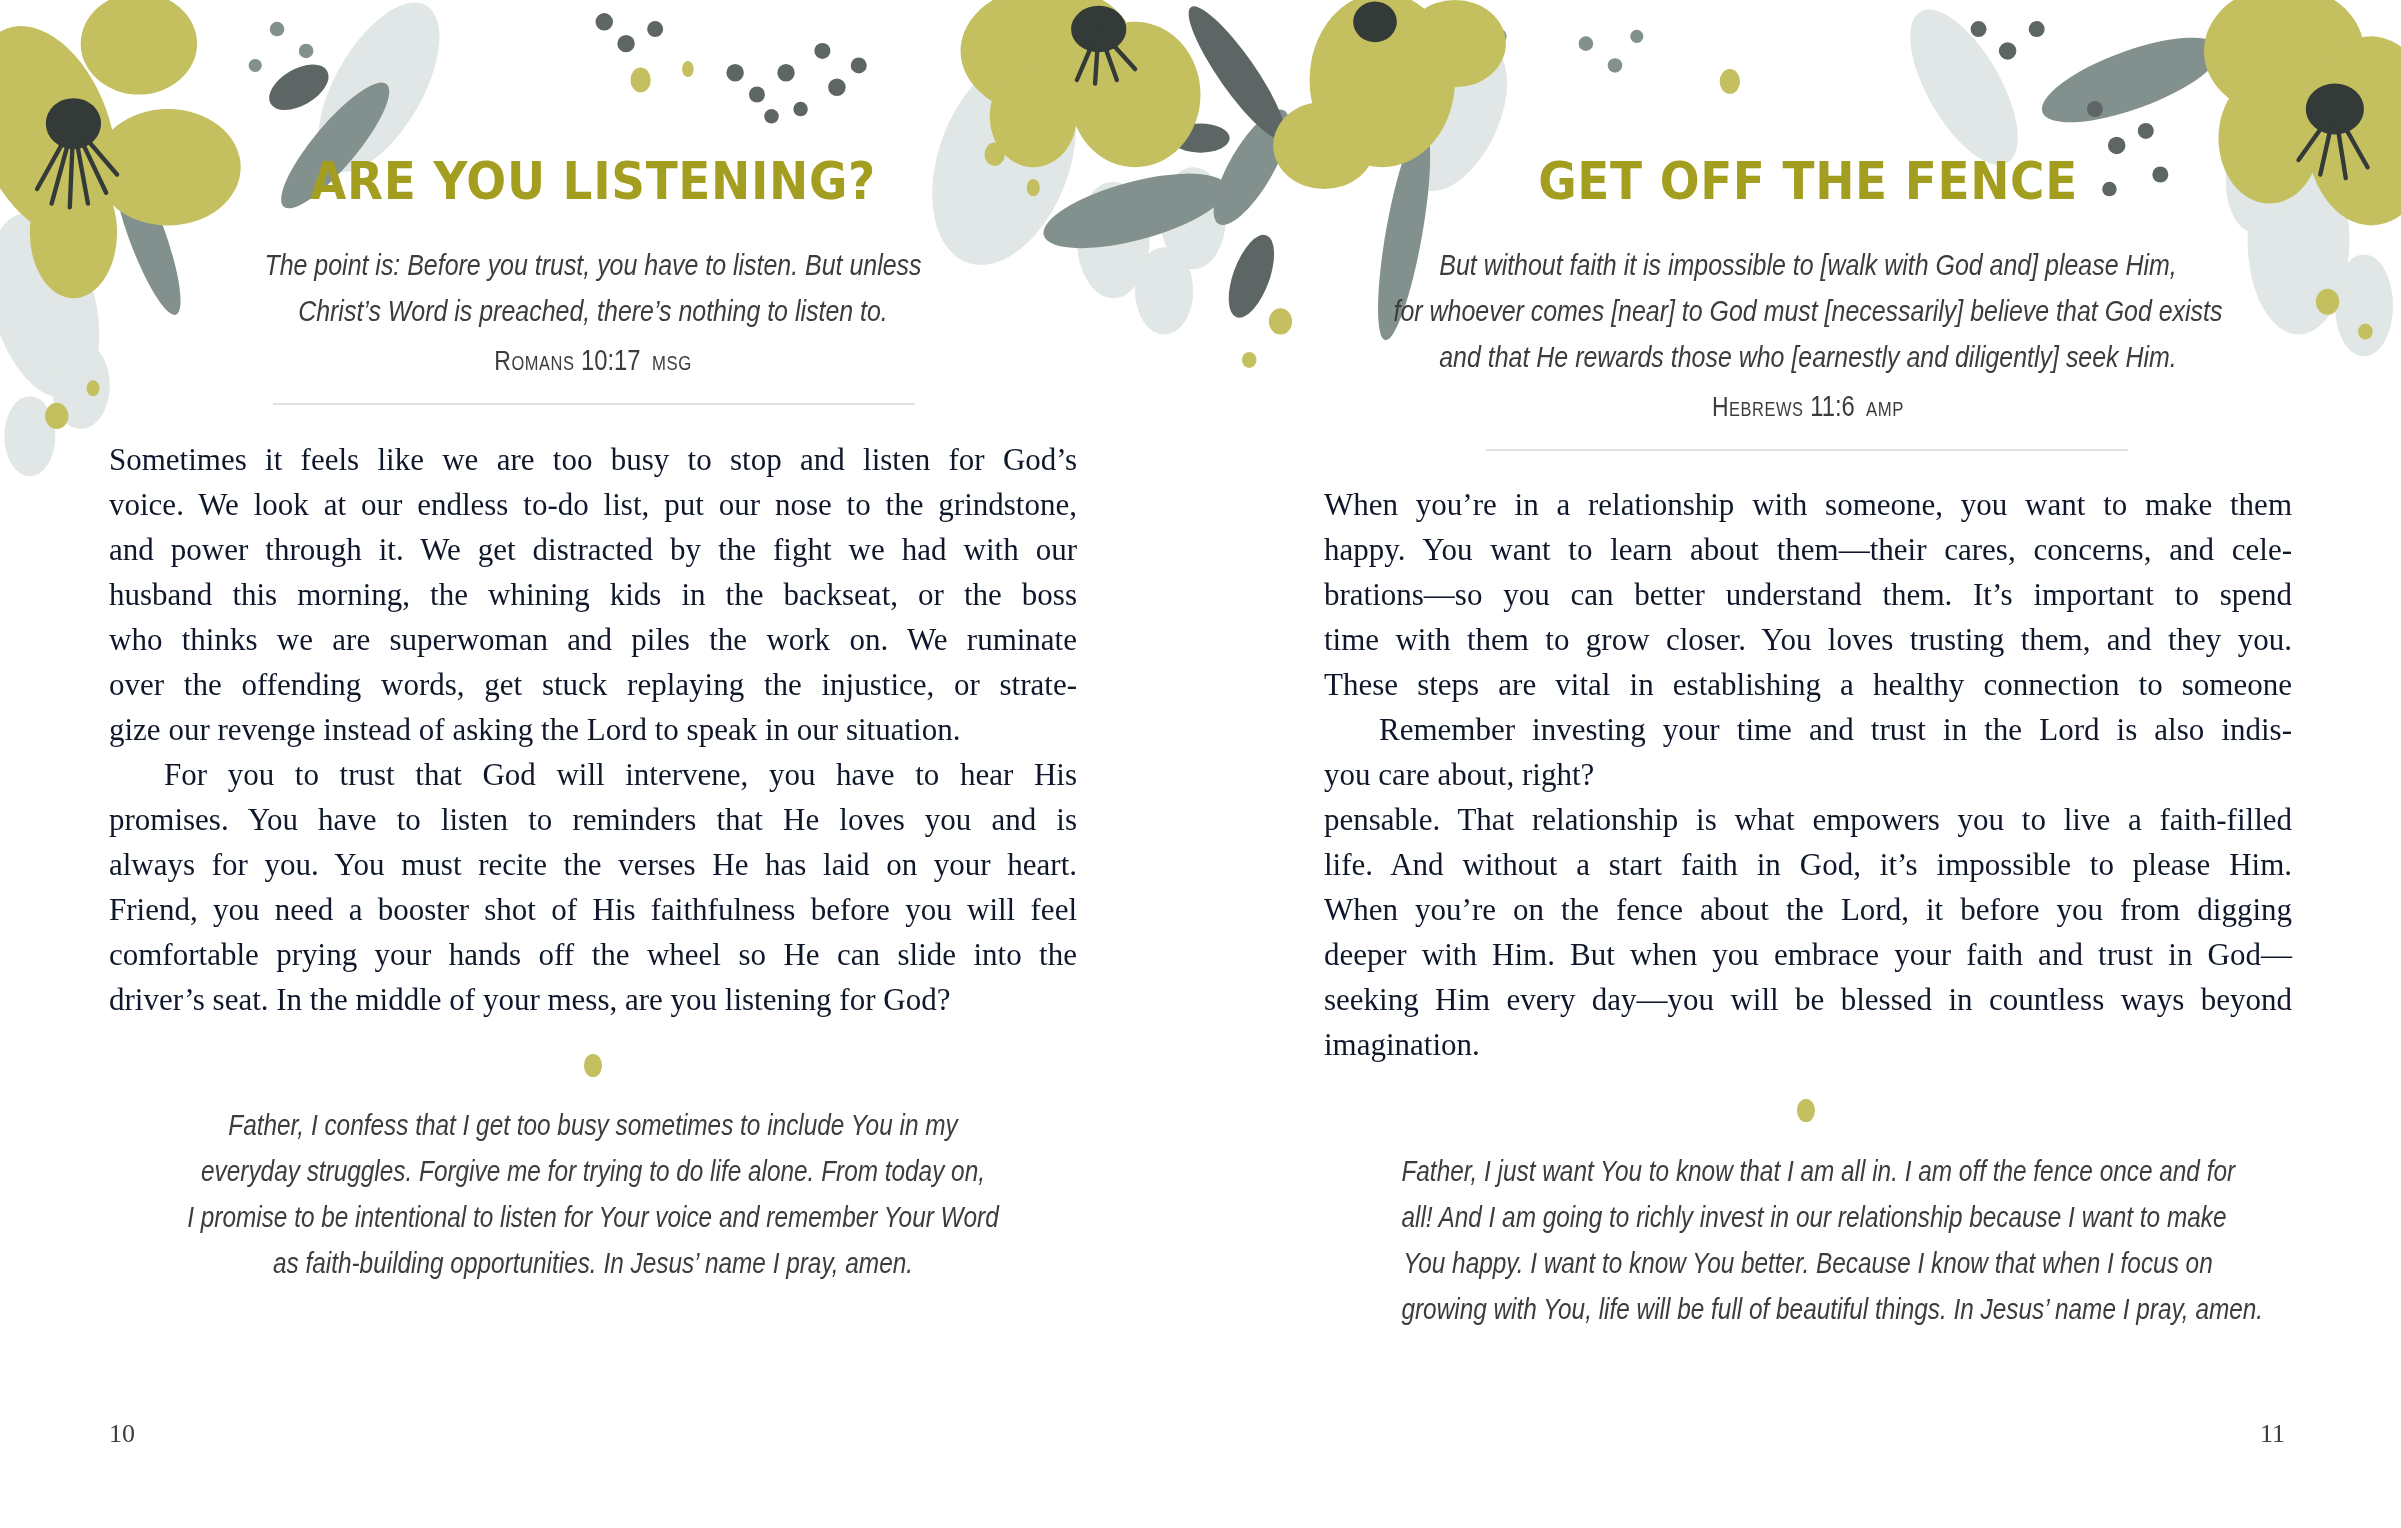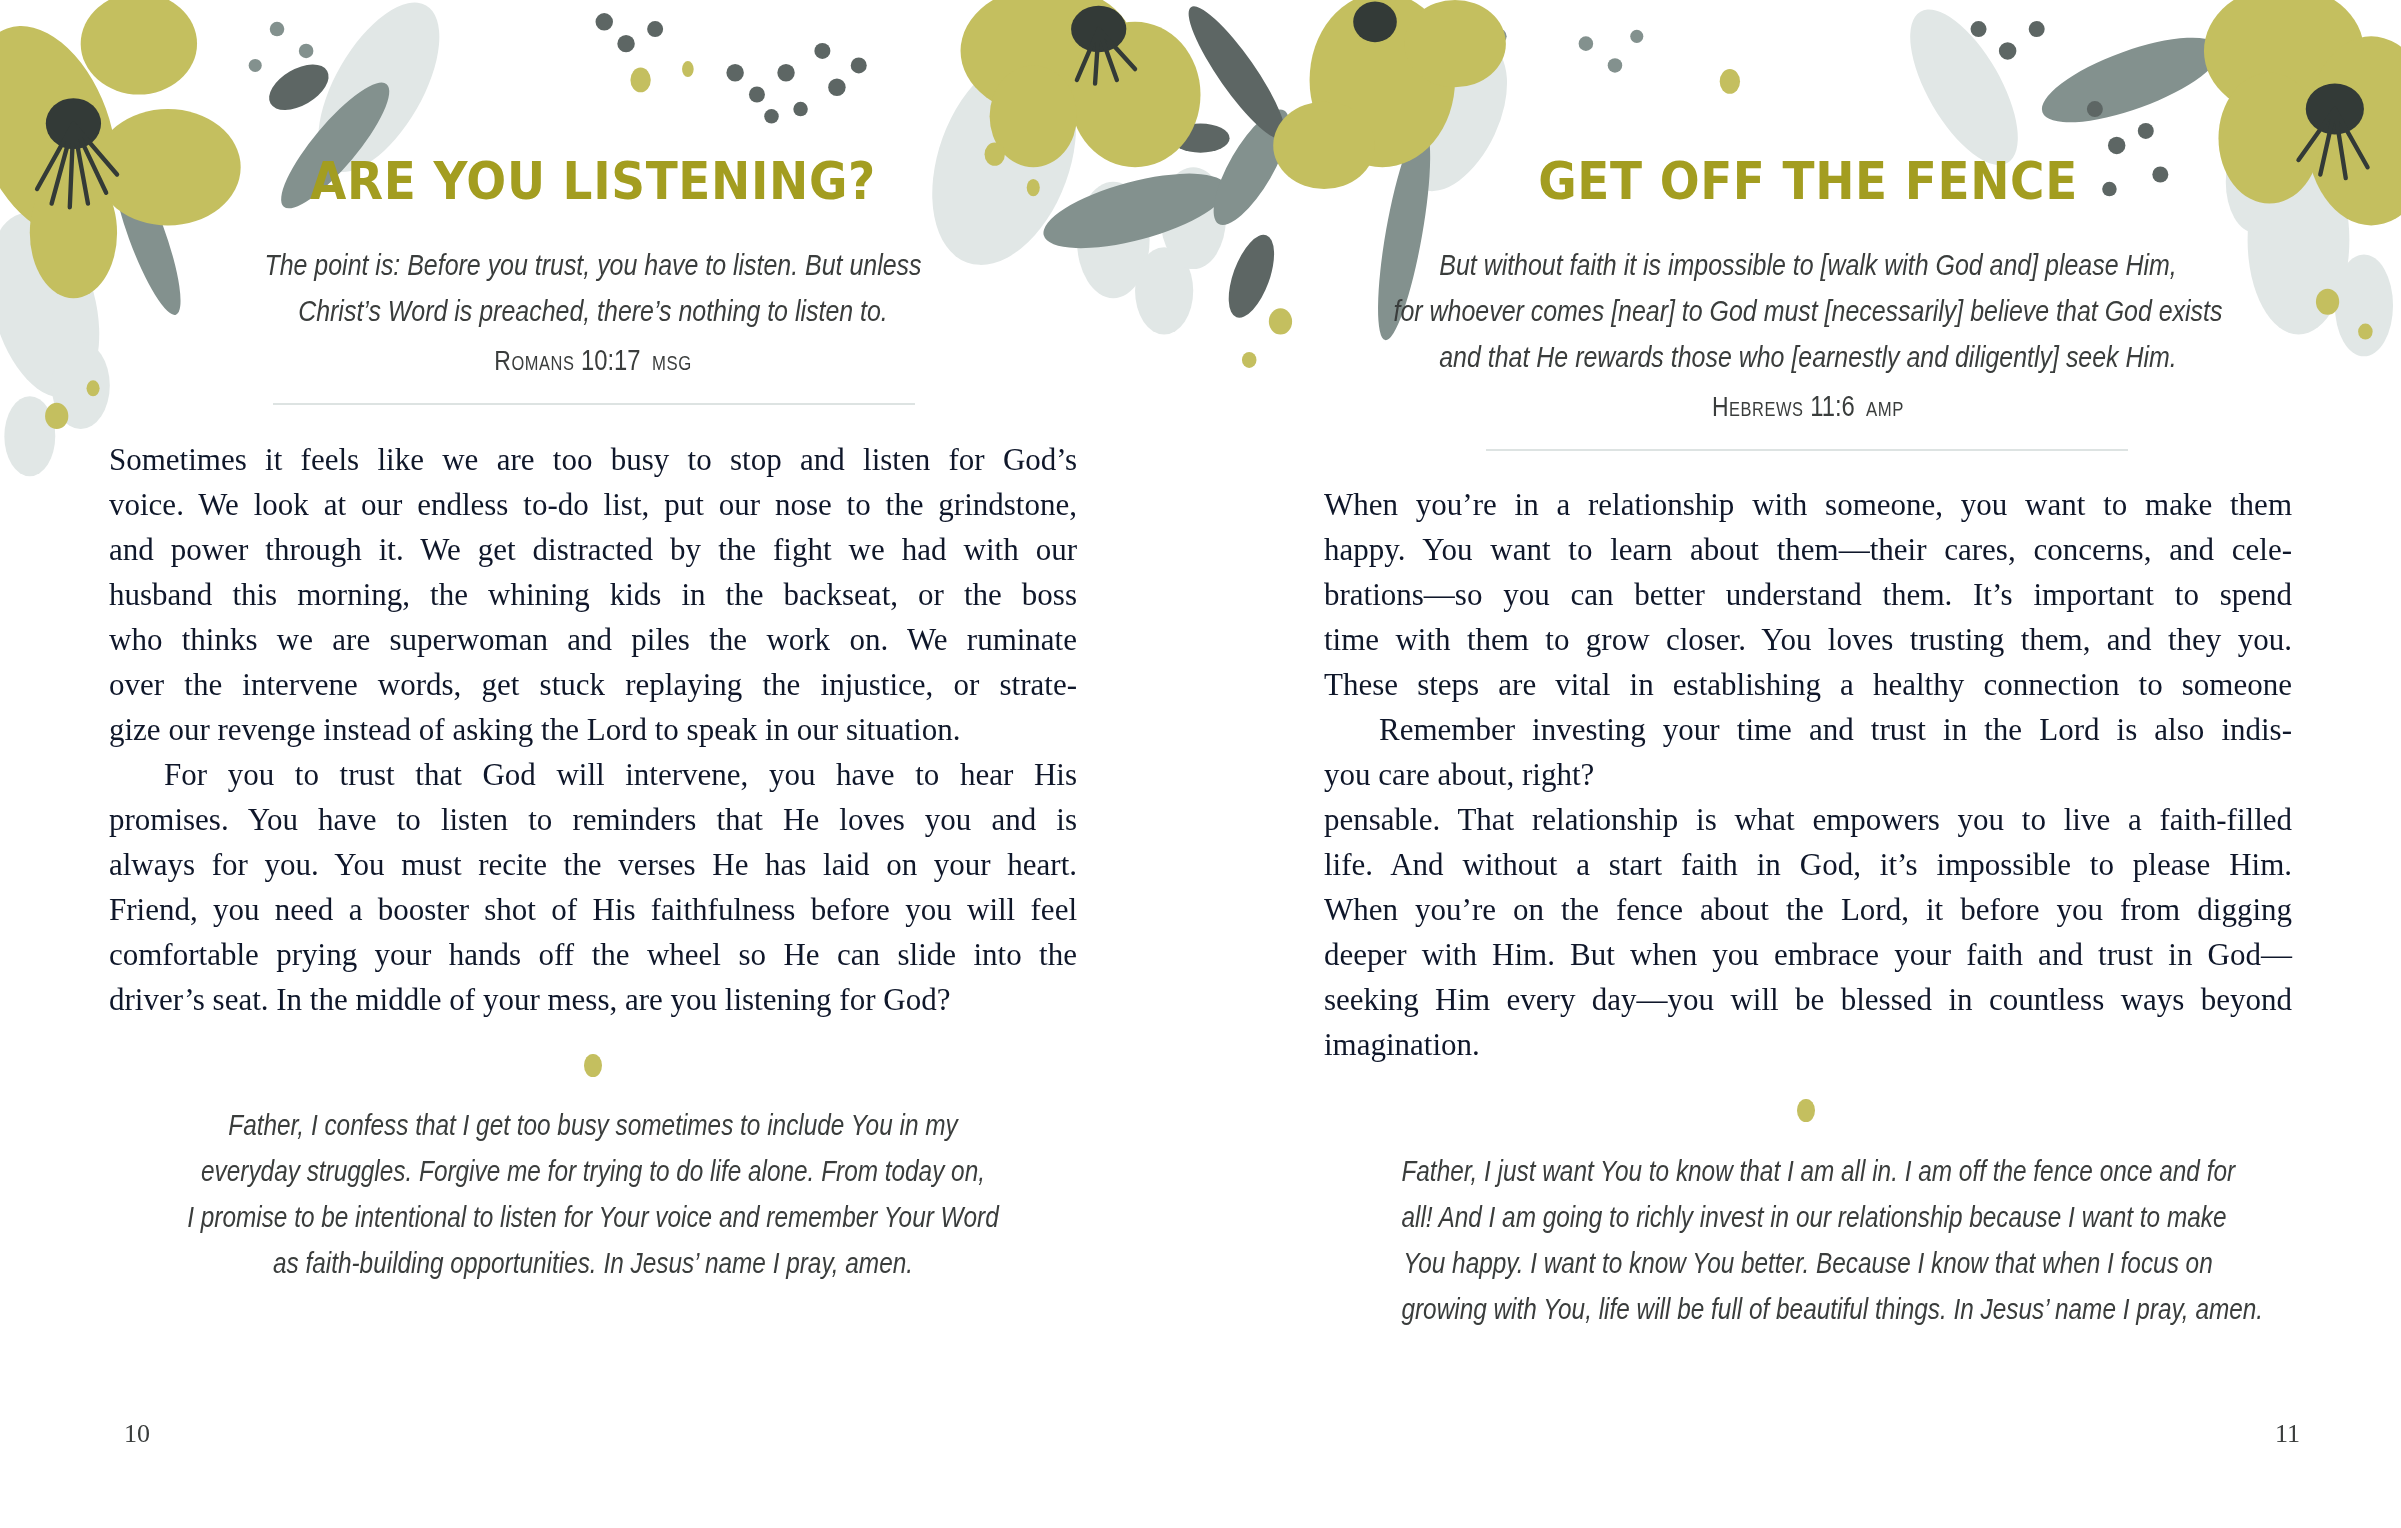--- a/index.html
+++ b/index.html
@@ -36,21 +36,21 @@
   .body .ln.last { text-align-last: left; }
   .body .ln.indent { padding-left: 55px; }
   .dot { position: absolute; width: 17.5px; height: 23px; border-radius: 50%; background: #c4bf5f; }
   .prayer {
     position: absolute; text-align: center;
     font-family: "Liberation Sans", sans-serif; font-style: italic;
     font-size: 29px; color: #3a3d3c; line-height: 46px;
     transform: scaleX(0.84); transform-origin: center top;
   }
   .prayer .ln, .verse .ln { display: block; white-space: nowrap; }
-  .pagenum { position: absolute; font-family: "Liberation Serif", serif; font-size: 26px; color: #3a3d3c; margin-left: 15px; }
+  .pagenum { position: absolute; font-family: "Liberation Serif", serif; font-size: 26px; color: #3a3d3c; }
 </style>
 </head>
 <body>
 
 <div class="spread">
 
   <svg class="deco" viewBox="0 0 3300 700" xmlns="http://www.w3.org/2000/svg">
 
     <g fill="#e1e7e6">
       <ellipse cx="60" cy="420" rx="70" ry="130" transform="rotate(-15 60 420)"></ellipse>
@@ -178,21 +178,21 @@
   </div>
 
   <div class="rule" style="left:273px; top:403px; width:642px;"></div>
 
   <div class="body" style="left:109px; top:437px; width:968px;">
     <span class="ln">Sometimes it feels like we are too busy to stop and listen for God’s</span>
     <span class="ln">voice. We look at our endless to-do list, put our nose to the grindstone,</span>
     <span class="ln">and power through it. We get distracted by the fight we had with our</span>
     <span class="ln">husband this morning, the whining kids in the backseat, or the boss</span>
     <span class="ln">who thinks we are superwoman and piles the work on. We ruminate</span>
-    <span class="ln">over the intervene words, get stuck replaying the injustice, or strate-</span>
+    <span class="ln">over the offending words, get stuck replaying the injustice, or strate-</span>
     <span class="ln last">gize our revenge instead of asking the Lord to speak in our situation.</span>
     <span class="ln indent">For you to trust that God will intervene, you have to hear His</span>
     <span class="ln">promises. You have to listen to reminders that He loves you and is</span>
     <span class="ln">always for you. You must recite the verses He has laid on your heart.</span>
     <span class="ln">Friend, you need a booster shot of His faithfulness before you will feel</span>
     <span class="ln">comfortable prying your hands off the wheel so He can slide into the</span>
     <span class="ln last">driver’s seat. In the middle of your mess, are you listening for God?</span>
   </div>
 
   <div class="dot" style="left:584px; top:1054px;"></div>

